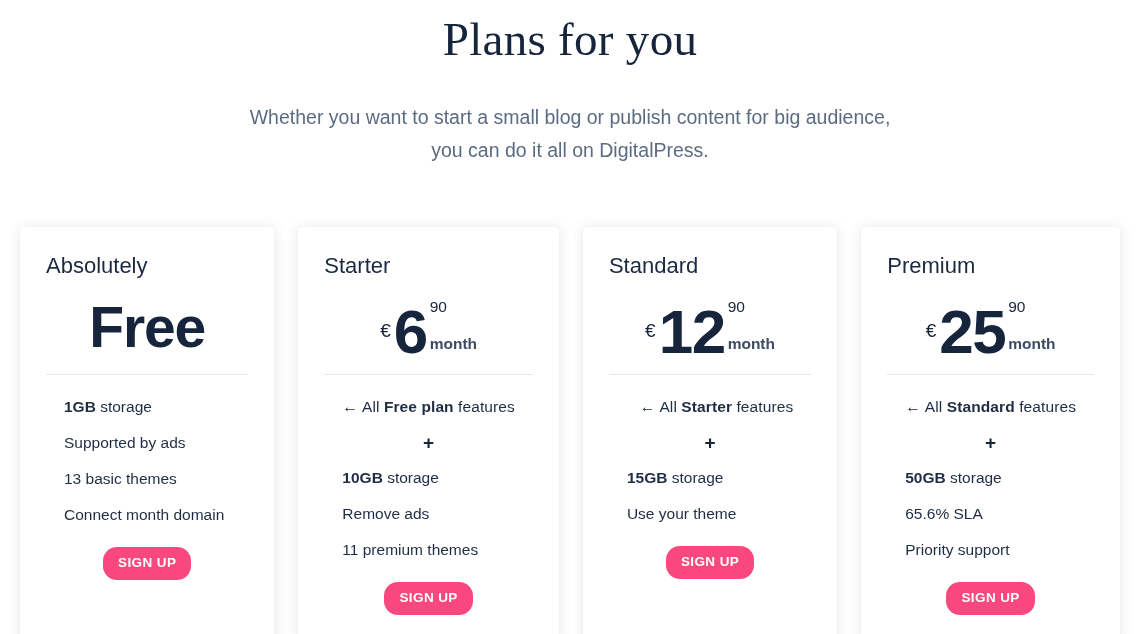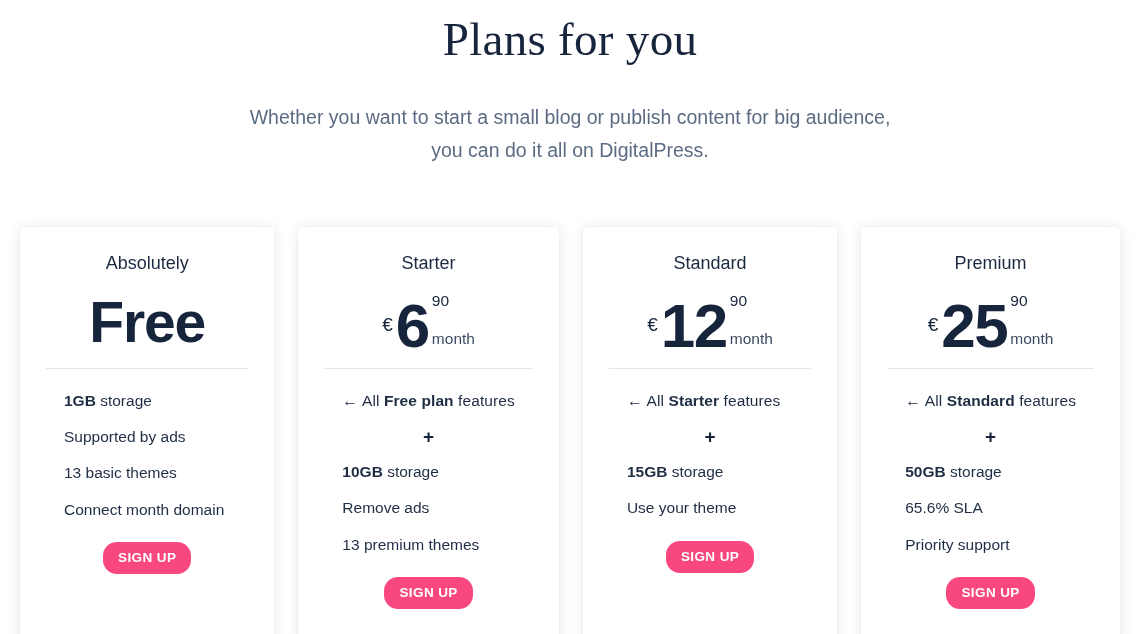--- a/index.html
+++ b/index.html
@@ -56,22 +56,21 @@
     min-height: 420px;
     background: #ffffff;
     border-radius: 4px 4px 0 0;
     box-shadow: 0 1px 14px rgba(26, 40, 62, 0.11), 0 0 1px rgba(26, 40, 62, 0.10);
     padding: 24px 26px 0 26px;
     position: relative;
   }
 
   .plan-name {
     margin: 0;
-    text-align: center;
-    font-size: 18px;
+    font-size: 22px;
     font-weight: 400;
     color: #1b2a41;
     line-height: 1.4;
   }
 
   
   .price-area {
     height: 92px;
     display: flex;
     align-items: center;
@@ -106,21 +105,21 @@
     justify-content: flex-end;
   }
   .cents {
     font-size: 15.5px;
     font-weight: 400;
     color: #16243c;
     line-height: 1;
   }
   .period {
     font-size: 15.5px;
-    font-weight: 400;
+    font-weight: 700;
     color: #3c4c63;
     line-height: 1;
     margin-top: 22px;
   }
 
   
   .free-word {
     font-size: 57px;
     font-weight: 700;
     letter-spacing: -1.2px;
@@ -140,21 +139,21 @@
   .features { margin: 18px; padding: 0; list-style: none; }
   .feature {
     font-size: 15.5px;
     font-weight: 400;
     color: #1f2d44;
     line-height: 1.3;
     margin-bottom: 16px;
     white-space: nowrap;
   }
   .feature b { font-weight: 700; }
-  .inherit-row { letter-spacing: 0.1px; }
+  .inherit-row { letter-spacing: 0.1px; text-align: right; }
   .arrow-icon {
     font-size: 15.5px;
     color: #16243c;
     margin-right: 4px;
   }
   .plus-row {
     text-align: center;
     font-size: 19px;
     font-weight: 700;
     color: #16243c;
@@ -218,21 +217,21 @@
               <span class="period">month</span>
             </span>
           </div>
         </div>
         <div class="divider"></div>
         <ul class="features">
           <li class="feature inherit-row"><span class="arrow-icon">←</span><span>All </span><b>Free plan</b><span> features</span></li>
           <li class="plus-row">+</li>
           <li class="feature"><b>10GB</b><span> storage</span></li>
           <li class="feature"><span>Remove ads</span></li>
-          <li class="feature"><span>13 premium themes</span></li>
+          <li class="feature"><span>11 premium themes</span></li>
         </ul>
         <div class="signup-wrap"><button class="signup-btn">SIGN UP</button></div>
       </div>
       <div class="card">
         <h2 class="plan-name">Standard</h2>
         <div class="price-area">
           <div class="price">
             <span class="currency">€</span>
             <span class="amount">12</span>
             <span class="price-right">

